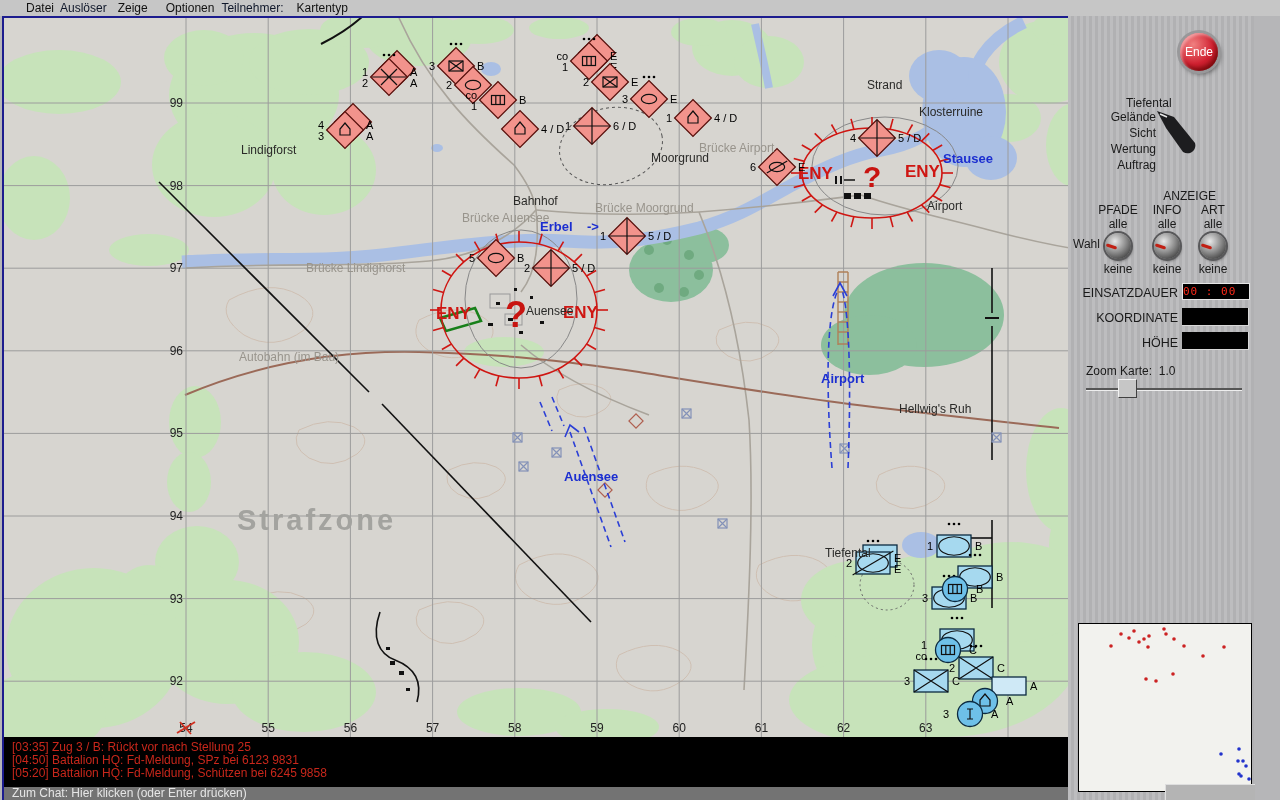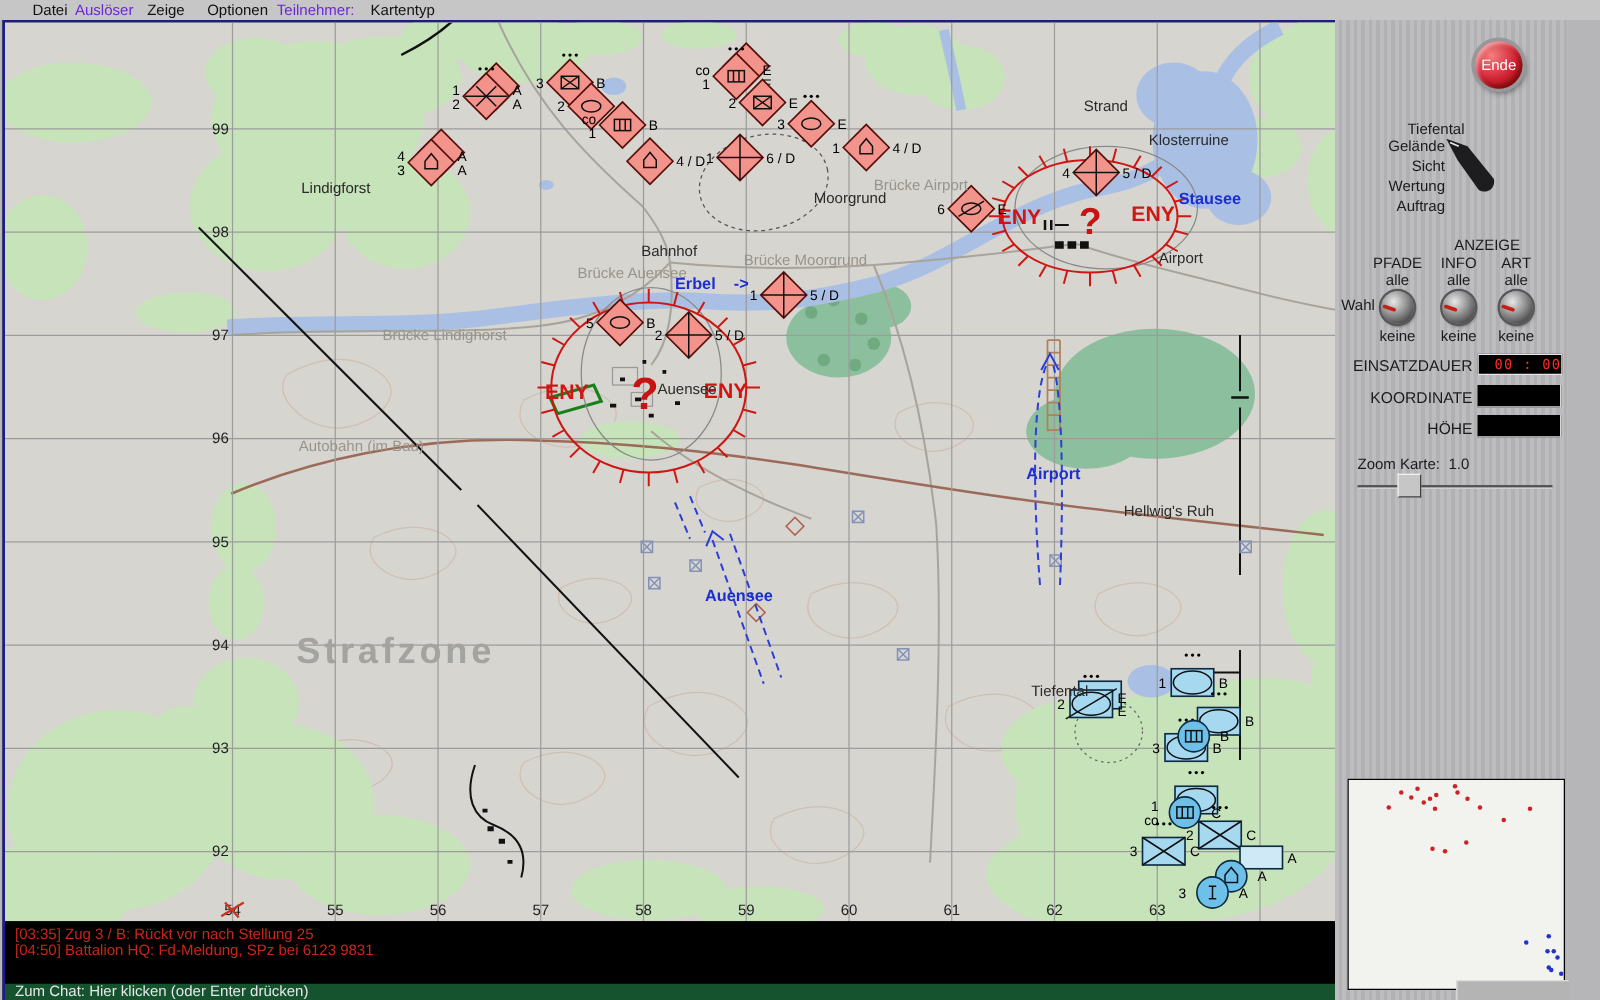--- a/index.html
+++ b/index.html
@@ -1,31 +1,31 @@
 <!DOCTYPE html>
 <html><head>
 <meta charset="utf-8">
 <style>
   html,body{margin:0;padding:0;width:1280px;height:800px;overflow:hidden;
     font-family:"Liberation Sans",sans-serif;background:#b6b6b8;}
   
   #menubar{position:absolute;left:0;top:0;width:1280px;height:16px;background:#c6c6c6;
     font-size:12px;line-height:16px;white-space:nowrap;z-index:30;}
   #menubar span{display:inline-block;color:#111;cursor:default;}
-  #menubar span.dis{color:#6d28d9;text-align:center;}
+  #menubar span.dis{color:#0f172a;text-align:center;}
   
   #mainwin{position:absolute;left:2px;top:16px;width:1090px;height:782px;
     border:2px solid #1c1c8e;background:#000;}
   #maparea{position:absolute;left:0;top:0;width:1090px;height:719px;overflow:hidden;background:#d7d5d0;}
   #maparea svg{display:block;}
   svg text{font-family:"Liberation Sans",sans-serif;}
   #log{position:absolute;left:0;top:719px;width:1090px;height:50px;background:#000;
     color:#c8271b;font-size:12px;line-height:13px;padding-top:4px;box-sizing:border-box;}
   #log div{padding-left:8px;}
-  #statusbar{position:absolute;left:0;top:769px;width:1182px;height:13px;background:#14532d;
+  #statusbar{position:absolute;left:0;top:769px;width:1182px;height:13px;background:#737373;
     color:#e6e6e6;font-size:12px;line-height:13px;}
   #chatline{position:absolute;left:8px;top:0;}
   #anblau{position:absolute;right:14px;top:-2px;width:84px;height:15px;background:#b8b8b8;
     color:#000;text-align:center;font-size:12px;line-height:15px;
     border-top:1px solid #e8e8e8;border-left:1px solid #e8e8e8;border-right:1px solid #555;border-bottom:1px solid #555;}
   
   #sidebar{position:absolute;left:1068px;top:0;width:186px;height:800px;
     background:repeating-linear-gradient(90deg,#bdbdbf 0 3px,#b1b1b3 3px 6px);
     font-size:12px;color:#1a1a1a;}
   #ende{position:absolute;left:112px;top:33px;width:38px;height:38px;border-radius:50%;
@@ -42,21 +42,21 @@
   .anzcol .al{display:block;font-size:12px;}
   .anzcol .ke{display:block;font-size:12px;margin-top:3px;}
   .knob{position:relative;width:26px;height:26px;margin:2px auto 0 auto;border-radius:50%;
     background:radial-gradient(circle at 38% 32%,#e8e8e8,#909090 45%,#3c3c3c 85%);
     box-shadow:0 0 0 2px #58585a,1px 2px 3px rgba(0,0,0,.5);cursor:pointer;}
   .knob::after{content:"";position:absolute;left:1px;top:12px;width:11px;height:3px;background:#c22014;
     transform:rotate(18deg);border-radius:2px;}
   #wahl{position:absolute;left:5px;top:237px;}
   .fieldlabel{position:absolute;left:0;width:110px;text-align:right;font-size:12.5px;}
   .lcd{position:absolute;left:114px;width:66px;background:#000;border:1px solid #e6e6e6;
-    font-family:"DejaVu Sans Mono",monospace;font-size:11px;text-align:right;color:#ff2a1a;}
+    font-family:"DejaVu Sans Mono",monospace;font-size:11px;text-align:left;color:#ff2a1a;}
   .blackbox{position:absolute;left:114px;width:66px;height:17px;background:#000;
     border-bottom:1px solid #d8d8d8;border-right:1px solid #d8d8d8;}
   #zoomlabel{position:absolute;left:18px;top:364px;}
   #zoomtrack{position:absolute;left:18px;top:388px;width:156px;height:2px;background:#555;
     border-bottom:1px solid #eee;cursor:pointer;}
   #zoomthumb{position:absolute;left:50px;top:379px;width:17px;height:17px;background:#c6c6c6;
     border-top:1px solid #f2f2f2;border-left:1px solid #f2f2f2;border-right:1px solid #404040;border-bottom:1px solid #404040;cursor:pointer;}
   #minimap{position:absolute;left:10px;top:623px;width:172px;height:167px;background:#f2f2ee;border:1px solid #000;}
   #graystrip{position:absolute;left:97px;top:784px;width:89px;height:16px;background:#b4b4b4;
     border-top:1px solid #dedede;border-left:1px solid #dedede;}
@@ -596,20 +596,21 @@
           <text x="565" y="481" font-size="13" fill="#1b2ed0" font-weight="bold">Auensee</text>
         </g>
       <g stroke="#d03020" stroke-width="1.8">
         <path d="M178,733 L196,722 M181,722 L192,734"></path>
       </g>
     </svg>
   </div>
   <div id="log">
       <div>[03:35] Zug 3 / B: Rückt vor nach Stellung 25</div>
       <div>[04:50] Battalion HQ: Fd-Meldung, SPz bei 6123 9831</div>
+      <div>[05:20] Battalion HQ: Fd-Meldung, Schützen bei 6245 9858</div>
     </div>
   <div id="statusbar">
     <span id="chatline">Zum Chat: Hier klicken (oder Enter drücken)</span>
     <span id="anblau">An: Blau</span>
   </div>
 </div>
 
 <div id="sidebar">
   <div id="ende">Ende</div>
   <div id="kt-title">Tiefental</div>

